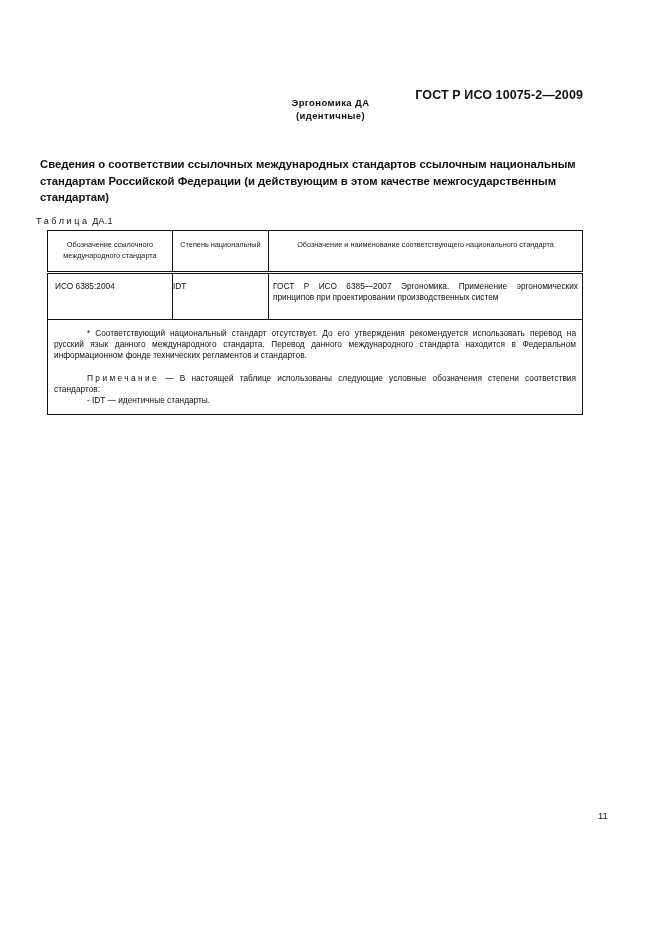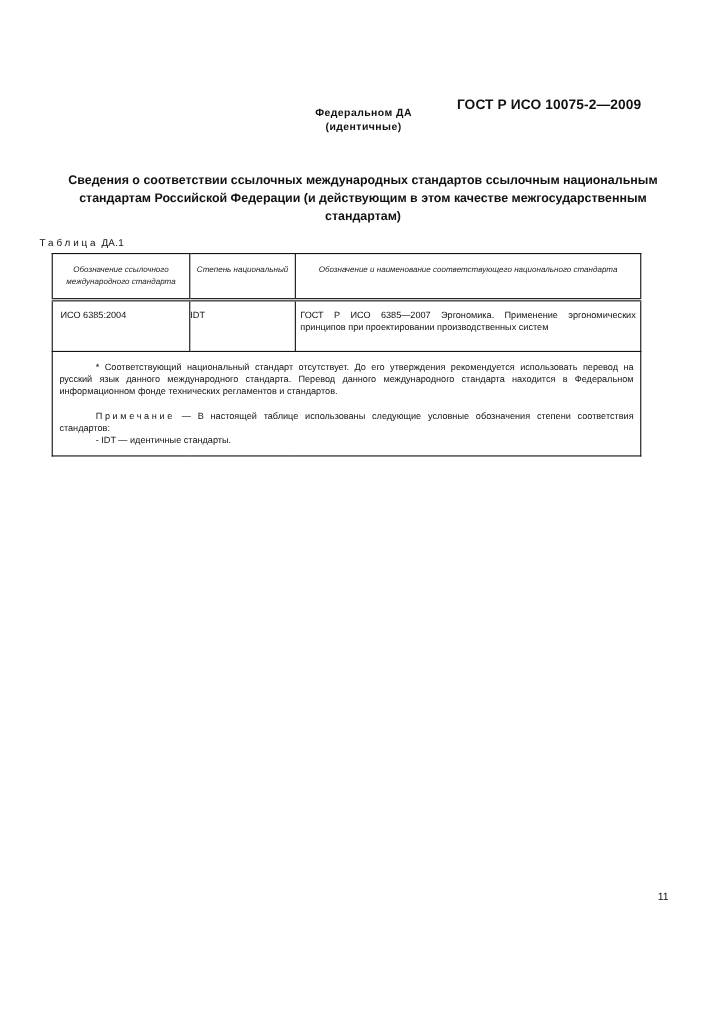--- a/index.html
+++ b/index.html
@@ -9,37 +9,37 @@
     }
     .abs { position: absolute; }
     .doc-code {
       top: 64px; right: 78px; font-size: 12.5px; font-weight: bold; letter-spacing: 0.1px; margin-top: 24px;
     }
     .annex {
       top: 96px; left: 0; width: 661px; text-align: center; font-size: 9.5px;
       font-weight: bold; line-height: 13px; letter-spacing: 0.4px;
     }
     .title {
-      top: 156px; left: 40px; width: 580px; text-align: center; font-size: 11.3px;
+      top: 156px; left: 40px; width: 580px; font-size: 11.3px;
       font-weight: bold; line-height: 16.5px;
     }
     .table-label {
       top: 216px; left: 36px; font-size: 9px; letter-spacing: 0.2px;
     }
     .table-label .spaced { letter-spacing: 2.6px; }
     table.gost {
       position: absolute; top: 230px; left: 47px; width: 536px;
       border-collapse: collapse; font-size: 8.3px;
     }
     table.gost td {
       border: 1px solid #111; vertical-align: top; line-height: 11px; padding: 0;
     }
     .th { text-align: center; color: #222; font-size: 7.3px; line-height: 10.5px; height: 40px; }
     .th div { padding-top: 8px; }
-    tr.hdr td { border-bottom: 3px double #111; font-style: italic; }
+    tr.hdr td { border-bottom: 3px double #111; }
     .c1 { width: 124px; }
     .c2 { width: 95px; }
     .cell1 { padding: 7px 0 0 7px !important; }
     .cell2 { padding-top: 7px !important; }
     .cell3 { padding: 7px 4px 4px 4px !important; text-align: justify; }
     .r1 td { height: 34px; }
     .r2 td { height: 21px; }
     .r2 .cell1, .r2 .cell2, .r2 .cell3 { padding-top: 5px !important; }
     .note-cell { padding: 8px 6px 8px 6px !important; font-size: 8.3px; line-height: 11.6px; text-align: justify; }
     .note-cell p { margin: 0; }
@@ -47,21 +47,21 @@
     .gap { height: 12px; }
     .spaced-word { letter-spacing: 2.4px; }
     .page-num { top: 810px; left: 570px; font-size: 9.5px; margin-left: 28px; }
   </style>
 </head>
 <body>
 
 <div class="abs doc-code">ГОСТ Р ИСО 10075-2—2009</div>
 
 <div class="abs annex">
-  <div>Федеральном ДА</div>
+  <div>Эргономика ДА</div>
   <div>(идентичные)</div>
 </div>
 
 <div class="abs title">Сведения о соответствии ссылочных международных стандартов ссылочным национальным стандартам Российской Федерации (и действующим в этом качестве межгосударственным стандартам)</div>
 
 <div class="abs table-label">
   <span class="spaced">Таблица</span>
   <span>ДА.1</span>
 </div>
 

